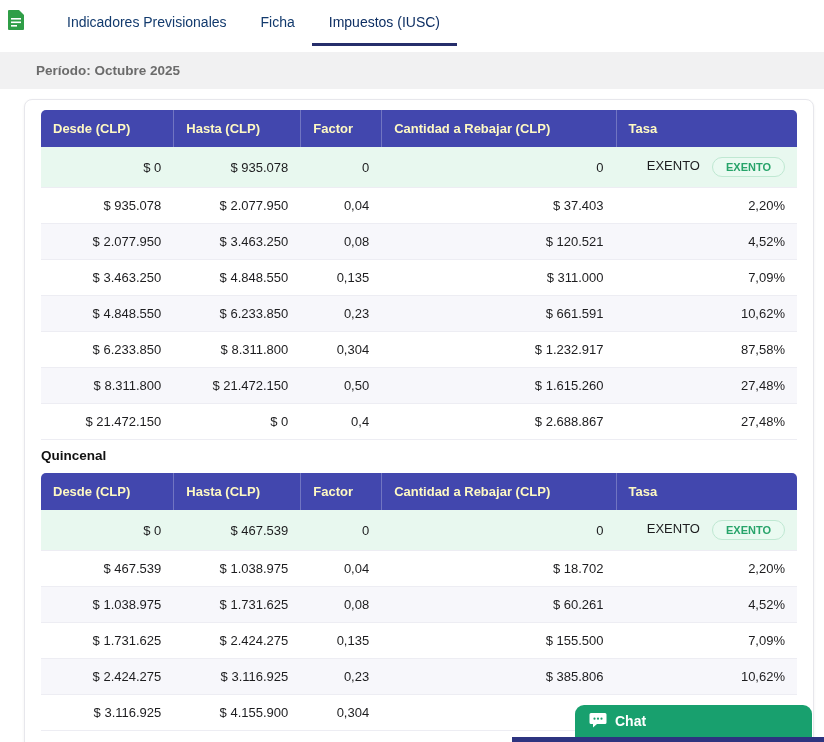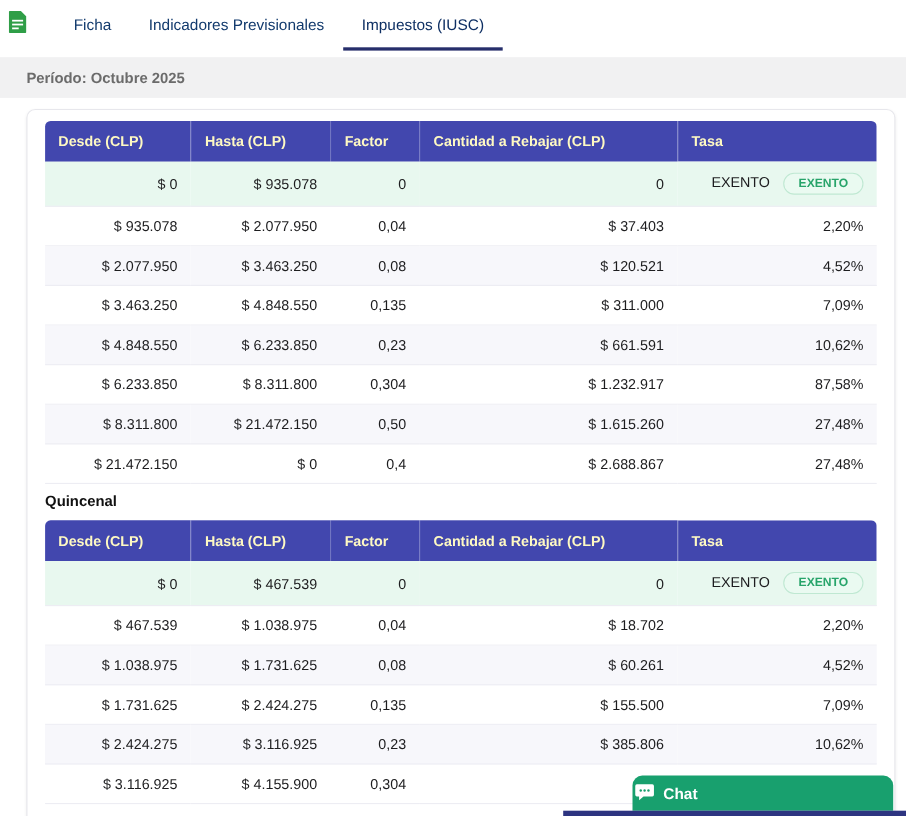--- a/index.html
+++ b/index.html
@@ -35,21 +35,21 @@
     color: #0e2f63;
     border-bottom: 3px solid #262e6b;
   }
 
   
   .period-bar {
     background: #f1f1f2;
     height: 37px;
     display: flex;
     align-items: center;
-    padding-left: 24px;
+    padding-left: 36px;
     white-space: nowrap;
     overflow: hidden;
     font-size: 13.5px;
   }
   .period-label { color: #6b6b6b; font-weight: bold; margin-right: 26px; }
   .source-wrap { color: #9a9a9a; }
   .source-link { color: #2e6bd8; text-decoration: none; margin-left: 5px; }
 
   
   .content { padding: 10px 10px 0 24px; }
@@ -119,21 +119,21 @@
     right: 12px;
     bottom: 5px;
     width: 237px;
     height: 32px;
     background: #18a06e;
     border: none;
     border-radius: 9px 9px 0 0;
     display: flex;
     align-items: center;
     gap: 8px;
-    padding: 0 0 0 2px;
+    padding: 0 0 0 14px;
     color: #fff;
     font-size: 14px;
     font-weight: bold;
     font-family: "Liberation Sans", sans-serif;
     cursor: pointer;
   }
   .chat-edge {
     position: absolute;
     right: 0;
     bottom: 0;
@@ -148,22 +148,22 @@
 <header class="tabbar">
   <span class="app-icon">
     <svg width="16" height="20" viewBox="0 0 16 20" aria-hidden="true">
       <path d="M1 0h10l5 5v14a1 1 0 0 1-1 1H1a1 1 0 0 1-1-1V1a1 1 0 0 1 1-1z" fill="#2f9e47"></path>
       <rect x="3" y="8" width="10" height="1.6" fill="#fff"></rect>
       <rect x="3" y="11.5" width="10" height="1.6" fill="#fff"></rect>
       <rect x="3" y="15" width="6" height="1.6" fill="#fff"></rect>
     </svg>
   </span>
   <nav class="tab-list">
+      <div class="tab">Indicadores Previsionales</div>
       <div class="tab">Ficha</div>
-      <div class="tab">Indicadores Previsionales</div>
       <div class="tab active">Impuestos (IUSC)</div>
     </nav>
 </header>
 
 <div class="period-bar">
   <span class="period-label">Período: Octubre 2025</span>
 </div>
 
 <main class="content">
   <div class="card">

